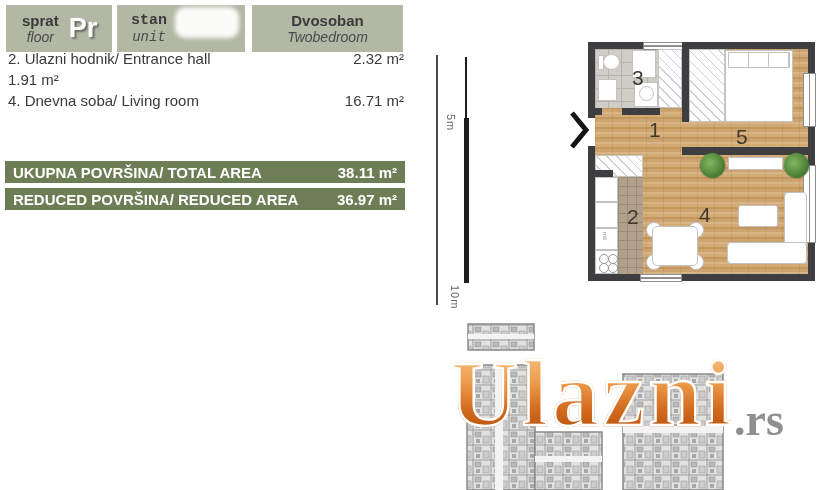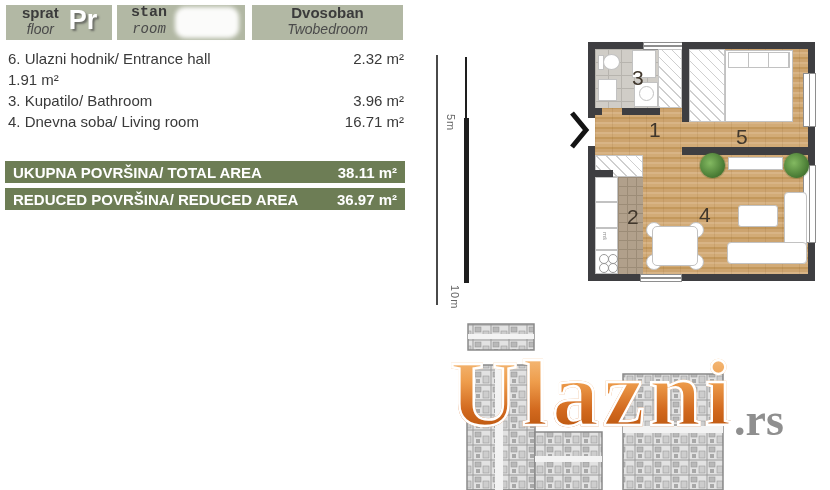--- a/index.html
+++ b/index.html
@@ -2,22 +2,22 @@
 <html><head>
 <meta charset="utf-8">
 <style>
   html,body{margin:0;padding:0;}
   body{
     width:830px;height:490px;position:relative;overflow:hidden;background:#ffffff;
     font-family:"Liberation Sans", sans-serif;
   }
 
   
-  .hcell{position:absolute;top:5px;height:35px;background:#b2b8a4;color:#3b3b3b;
-         display:flex;align-items:flex-start;}
+  .hcell{position:absolute;top:5px;height:47px;background:#b2b8a4;color:#3b3b3b;
+         display:flex;align-items:center;}
   .hlabels{display:flex;flex-direction:column;align-items:center;line-height:16px;}
   .hsr{font-weight:bold;font-size:15px;}
   .hen{font-style:italic;font-size:14px;color:#4a4a4a;}
   .pr-value{font-size:27px;font-weight:bold;color:#ffffff;
             text-shadow:2px 2px 2px rgba(70,70,70,.65);margin-left:10px;}
   .erase-blob{position:absolute;left:58px;top:2px;width:64px;height:31px;background:#fbfbfa;
               border-radius:10px;filter:blur(2px);}
 
   
   .room-list{position:absolute;left:8px;top:48px;width:396px;}
@@ -82,43 +82,39 @@
   <div class="hlabels" style="margin-left:16px;">
     <span class="hsr">sprat</span>
     <span class="hen">floor</span>
   </div>
   <span class="pr-value">Pr</span>
 </div>
 
 <div class="hcell" style="left:117px;width:128px;">
   <div class="hlabels" style="margin-left:14px;font-family:Liberation Mono, monospace;">
     <span class="hsr">stan</span>
-    <span class="hen">room</span>
+    <span class="hen">unit</span>
   </div>
   <div class="erase-blob"></div>
 </div>
 
 <div class="hcell" style="left:252px;width:151px;justify-content:center;">
   <div class="hlabels">
     <span class="hsr">Dvosoban</span>
     <span class="hen">Twobedroom</span>
   </div>
 </div>
 
 <div class="room-list">
   <div class="room-row">
-    <span>6. Ulazni hodnik/ Entrance hall</span>
+    <span>2. Ulazni hodnik/ Entrance hall</span>
     <span>2.32 m²</span>
   </div>
   <div class="room-row">
     <span>1.91 m²</span>
-  </div>
-  <div class="room-row">
-    <span>3. Kupatilo/ Bathroom</span>
-    <span>3.96 m²</span>
   </div>
   <div class="room-row">
     <span>4. Dnevna soba/ Living room</span>
     <span>16.71 m²</span>
   </div>
 </div>
 
 <div class="total-bar" style="top:161px;">
   <span>UKUPNA POVRŠINA/ TOTAL AREA</span>
   <span>38.11 m²</span>

